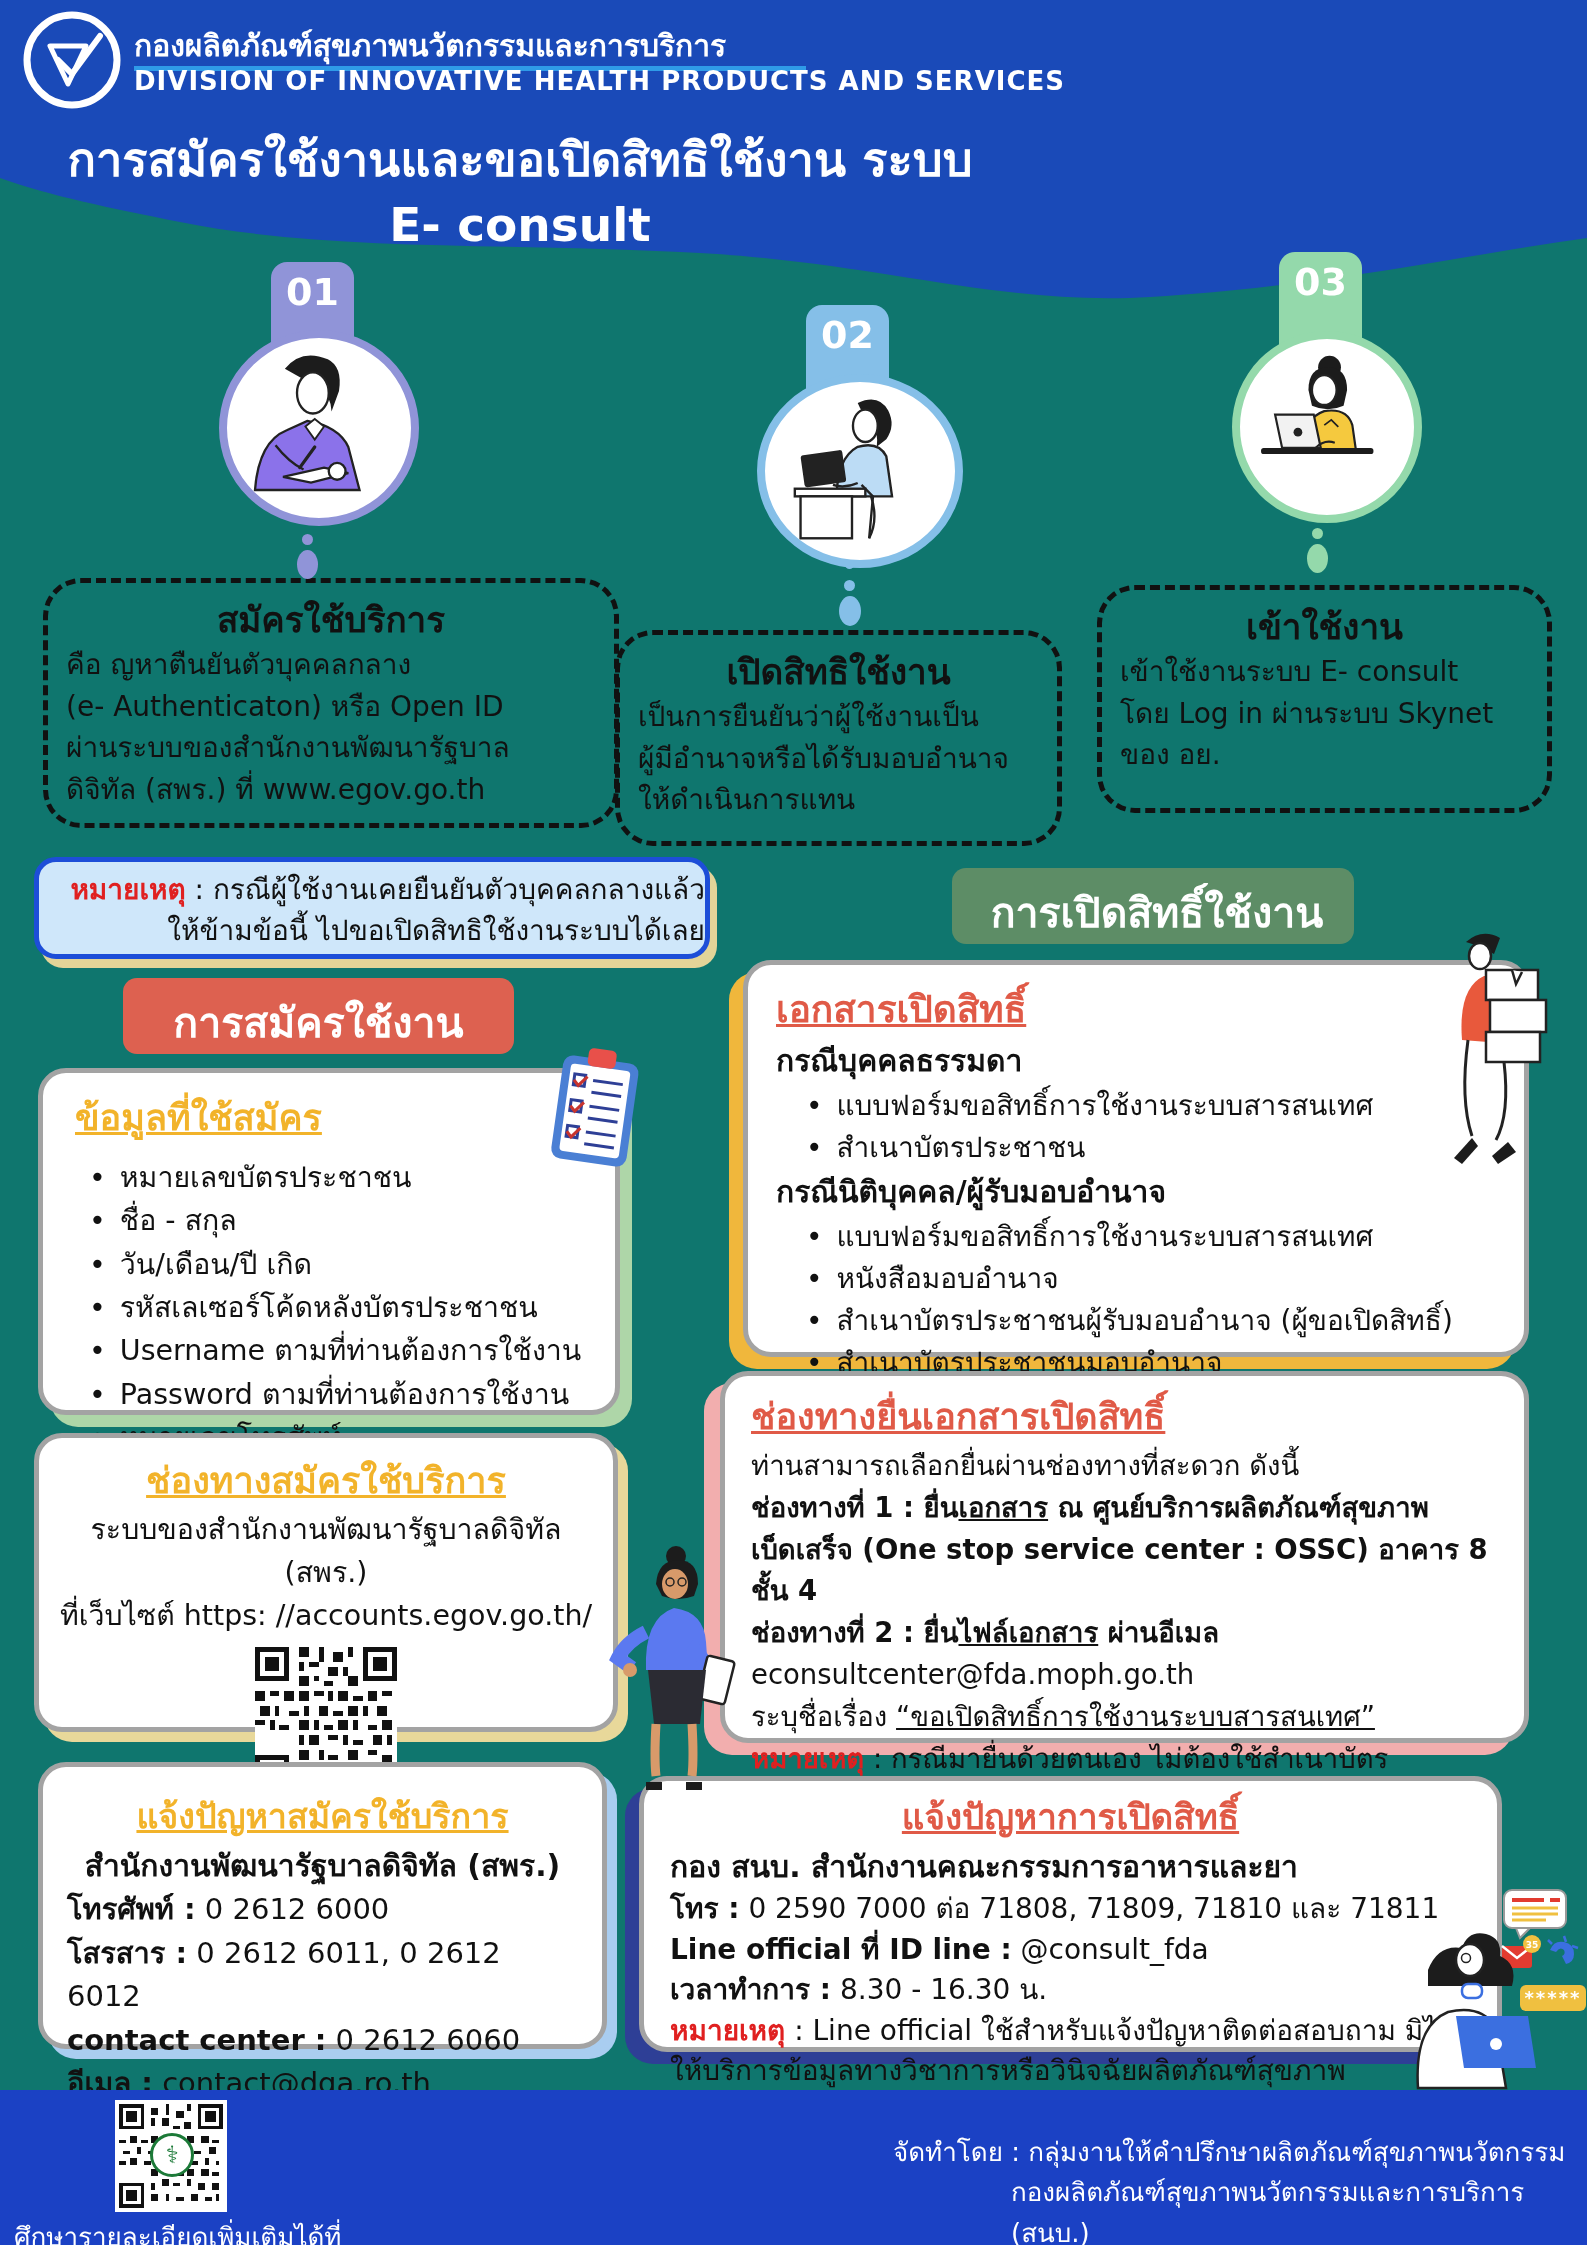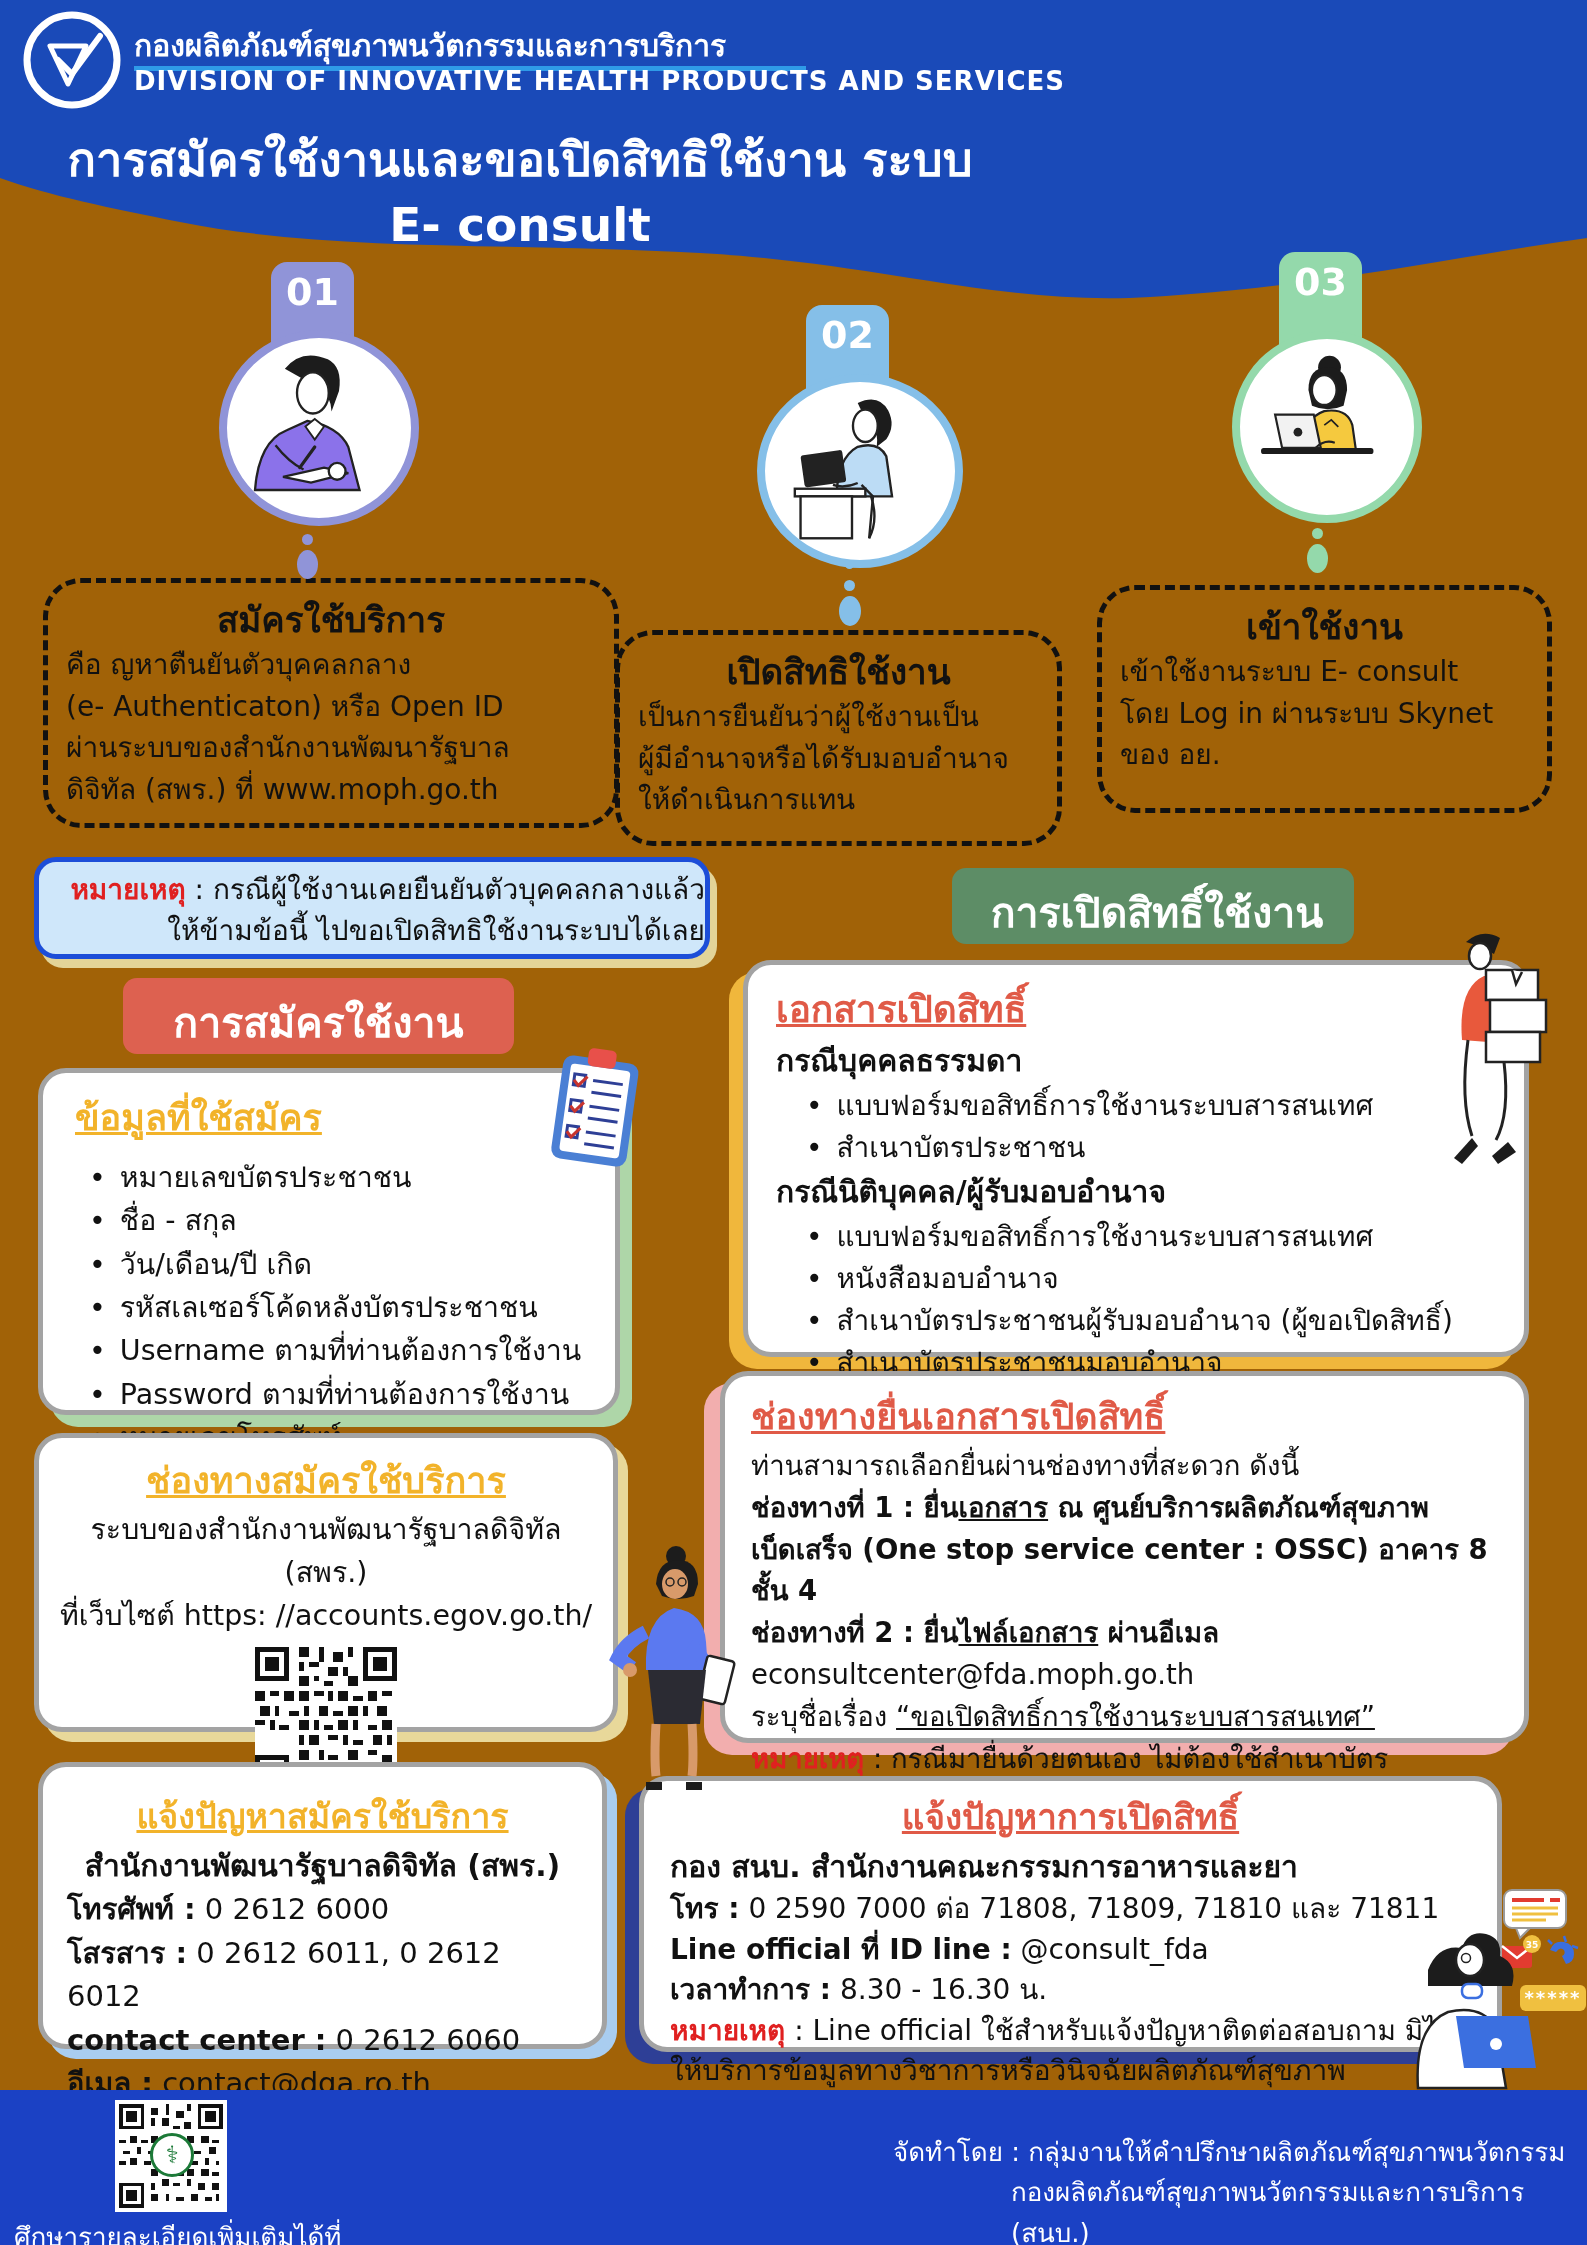--- a/index.html
+++ b/index.html
@@ -1,18 +1,18 @@
 <!DOCTYPE html>
 <html><head>
 <meta charset="utf-8">
 <style>
   html,body{margin:0;padding:0;background:#d8d8d8;}
   .canvas{
     position:relative;width:1587px;height:2245px;overflow:hidden;
-    background:#a16207;
+    background:#0f766e;
     font-family:"DejaVu Sans","Liberation Sans",sans-serif;
     color:#111;
   }
   .abs{position:absolute;}
   svg{display:block;}
 
   
   .hdr-wave{left:0;top:0;width:1587px;height:350px;}
   .logo{left:20px;top:8px;width:104px;height:104px;}
   .org-th{left:134px;top:22px;font-size:30px;font-weight:bold;color:#fff;}
@@ -185,21 +185,21 @@
   <div class="abs dot d-blue" style="left:839px;top:596px;width:22px;height:30px;"></div>
   <div class="abs dot d-green" style="left:1313px;top:510px;width:9px;height:9px;"></div>
   <div class="abs dot d-green" style="left:1312px;top:528px;width:11px;height:11px;"></div>
   <div class="abs dot d-green" style="left:1307px;top:544px;width:21px;height:29px;"></div>
 
   <div class="abs dashbox dash1">
     <div class="dash-title">สมัครใช้บริการ</div>
     <div class="dash-line">คือ ญหาตืนยันตัวบุคคลกลาง</div>
     <div class="dash-line">(e- Authenticaton) หรือ Open ID</div>
     <div class="dash-line">ผ่านระบบของสำนักงานพัฒนารัฐบาล</div>
-    <div class="dash-line">ดิจิทัล (สพร.) ที่ www.moph.go.th</div>
+    <div class="dash-line">ดิจิทัล (สพร.) ที่ www.egov.go.th</div>
   </div>
   <div class="abs dashbox dash2">
     <div class="dash-title">เปิดสิทธิใช้งาน</div>
     <div class="dash-line">เป็นการยืนยันว่าผู้ใช้งานเป็น</div>
     <div class="dash-line">ผู้มีอำนาจหรือได้รับมอบอำนาจ</div>
     <div class="dash-line">ให้ดำเนินการแทน</div>
   </div>
   <div class="abs dashbox dash3">
     <div class="dash-title">เข้าใช้งาน</div>
     <div class="dash-line">เข้าใช้งานระบบ E- consult</div>

